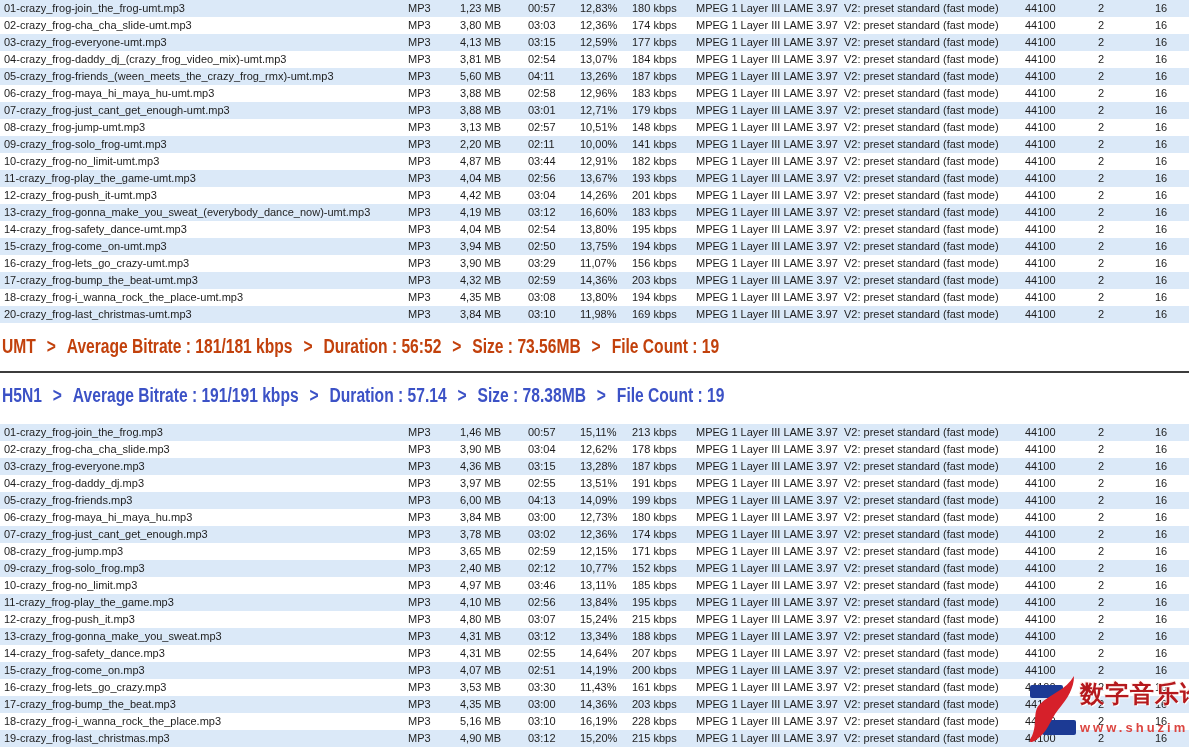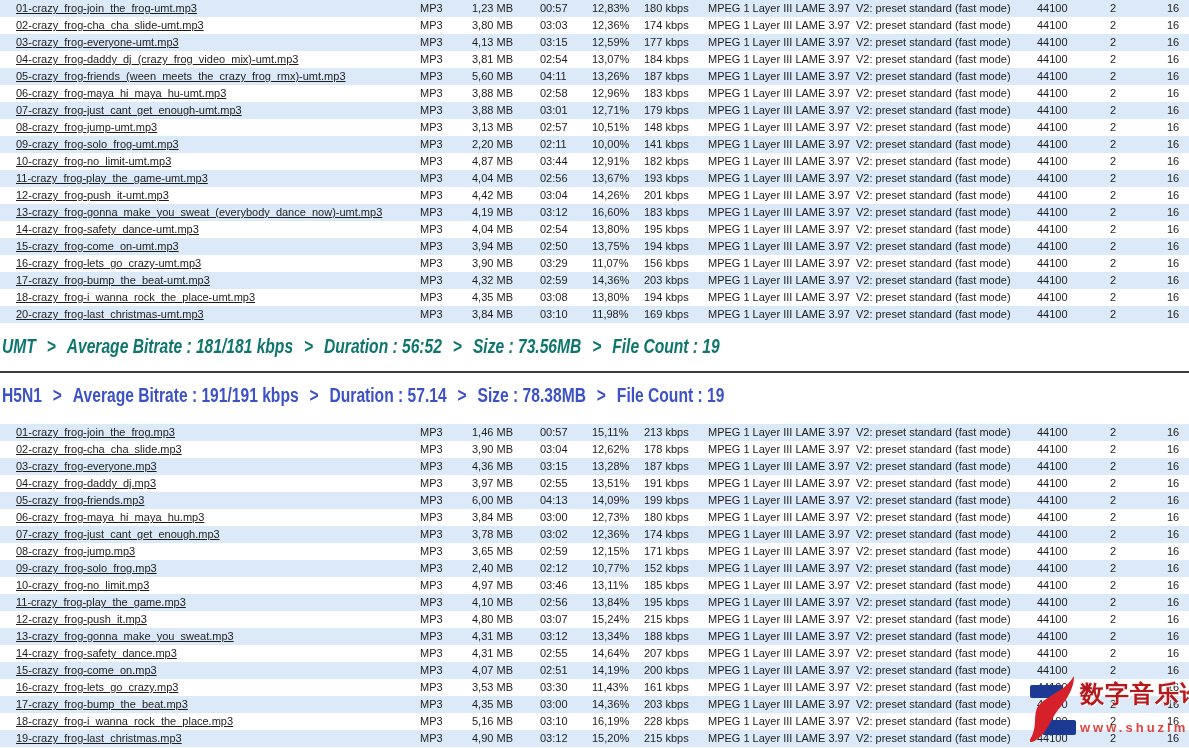--- a/index.html
+++ b/index.html
@@ -4,21 +4,21 @@
 <style>
   html,body{margin:0;padding:0;background:#fff;}
   .screen{
     position:relative;width:1189px;height:748px;overflow:hidden;
     background:#fff;font-family:"Liberation Sans",sans-serif;
   }
   .table{position:absolute;left:0;width:1189px;}
   .row{display:flex;height:17px;line-height:17px;font-size:11px;color:#1d1d1d;width:1189px;}
   .row.stripe{background:#dbe9f8;}
   .cell{white-space:nowrap;overflow:hidden;flex:0 0 auto;}
-  .c-file{width:400px;padding-left:16px;text-decoration:underline;}
+  .c-file{width:400px;padding-left:4px;}
   .c-format{width:48px;padding-left:4px;}
   .c-size{width:64px;padding-left:4px;}
   .c-duration{width:48px;padding-left:4px;}
   .c-percent{width:48px;padding-left:4px;}
   .c-bitrate{width:60px;padding-left:4px;}
   .c-codec{width:325px;padding-left:4px;white-space:pre;}
   .c-sample{width:69px;padding-left:4px;}
   .c-channels{width:53px;padding-left:4px;}
   .c-bits{width:30px;padding-left:4px;}
   .summary{position:absolute;left:2px;height:24px;white-space:nowrap;}
@@ -269,21 +269,21 @@
         <div class="cell c-duration">03:10</div>
         <div class="cell c-percent">11,98%</div>
         <div class="cell c-bitrate">169 kbps</div>
         <div class="cell c-codec">MPEG 1 Layer III LAME 3.97  V2: preset standard (fast mode)</div>
         <div class="cell c-sample">44100</div>
         <div class="cell c-channels">2</div>
         <div class="cell c-bits">16</div>
       </div>
     </div>
 
-  <div class="summary" style="top: 334px; color: #0f766e; font-style: italic;">
+  <div class="summary" style="top: 334px; color: #c2410c;">
     <span class="cond"><span>UMT</span><span class="sep">&gt;</span><span>Average Bitrate : 181/181 kbps</span><span class="sep">&gt;</span><span>Duration : 56:52</span><span class="sep">&gt;</span><span>Size : 73.56MB</span><span class="sep">&gt;</span><span>File Count : 19</span></span>
   </div>
 
   <div class="divider"></div>
 
   <div class="summary" style="top: 383px; color: rgb(60, 82, 198);">
     <span class="cond"><span>H5N1</span><span class="sep">&gt;</span><span>Average Bitrate : 191/191 kbps</span><span class="sep">&gt;</span><span>Duration : 57.14</span><span class="sep">&gt;</span><span>Size : 78.38MB</span><span class="sep">&gt;</span><span>File Count : 19</span></span>
   </div>
 
   <div class="table" style="top:424px;">

